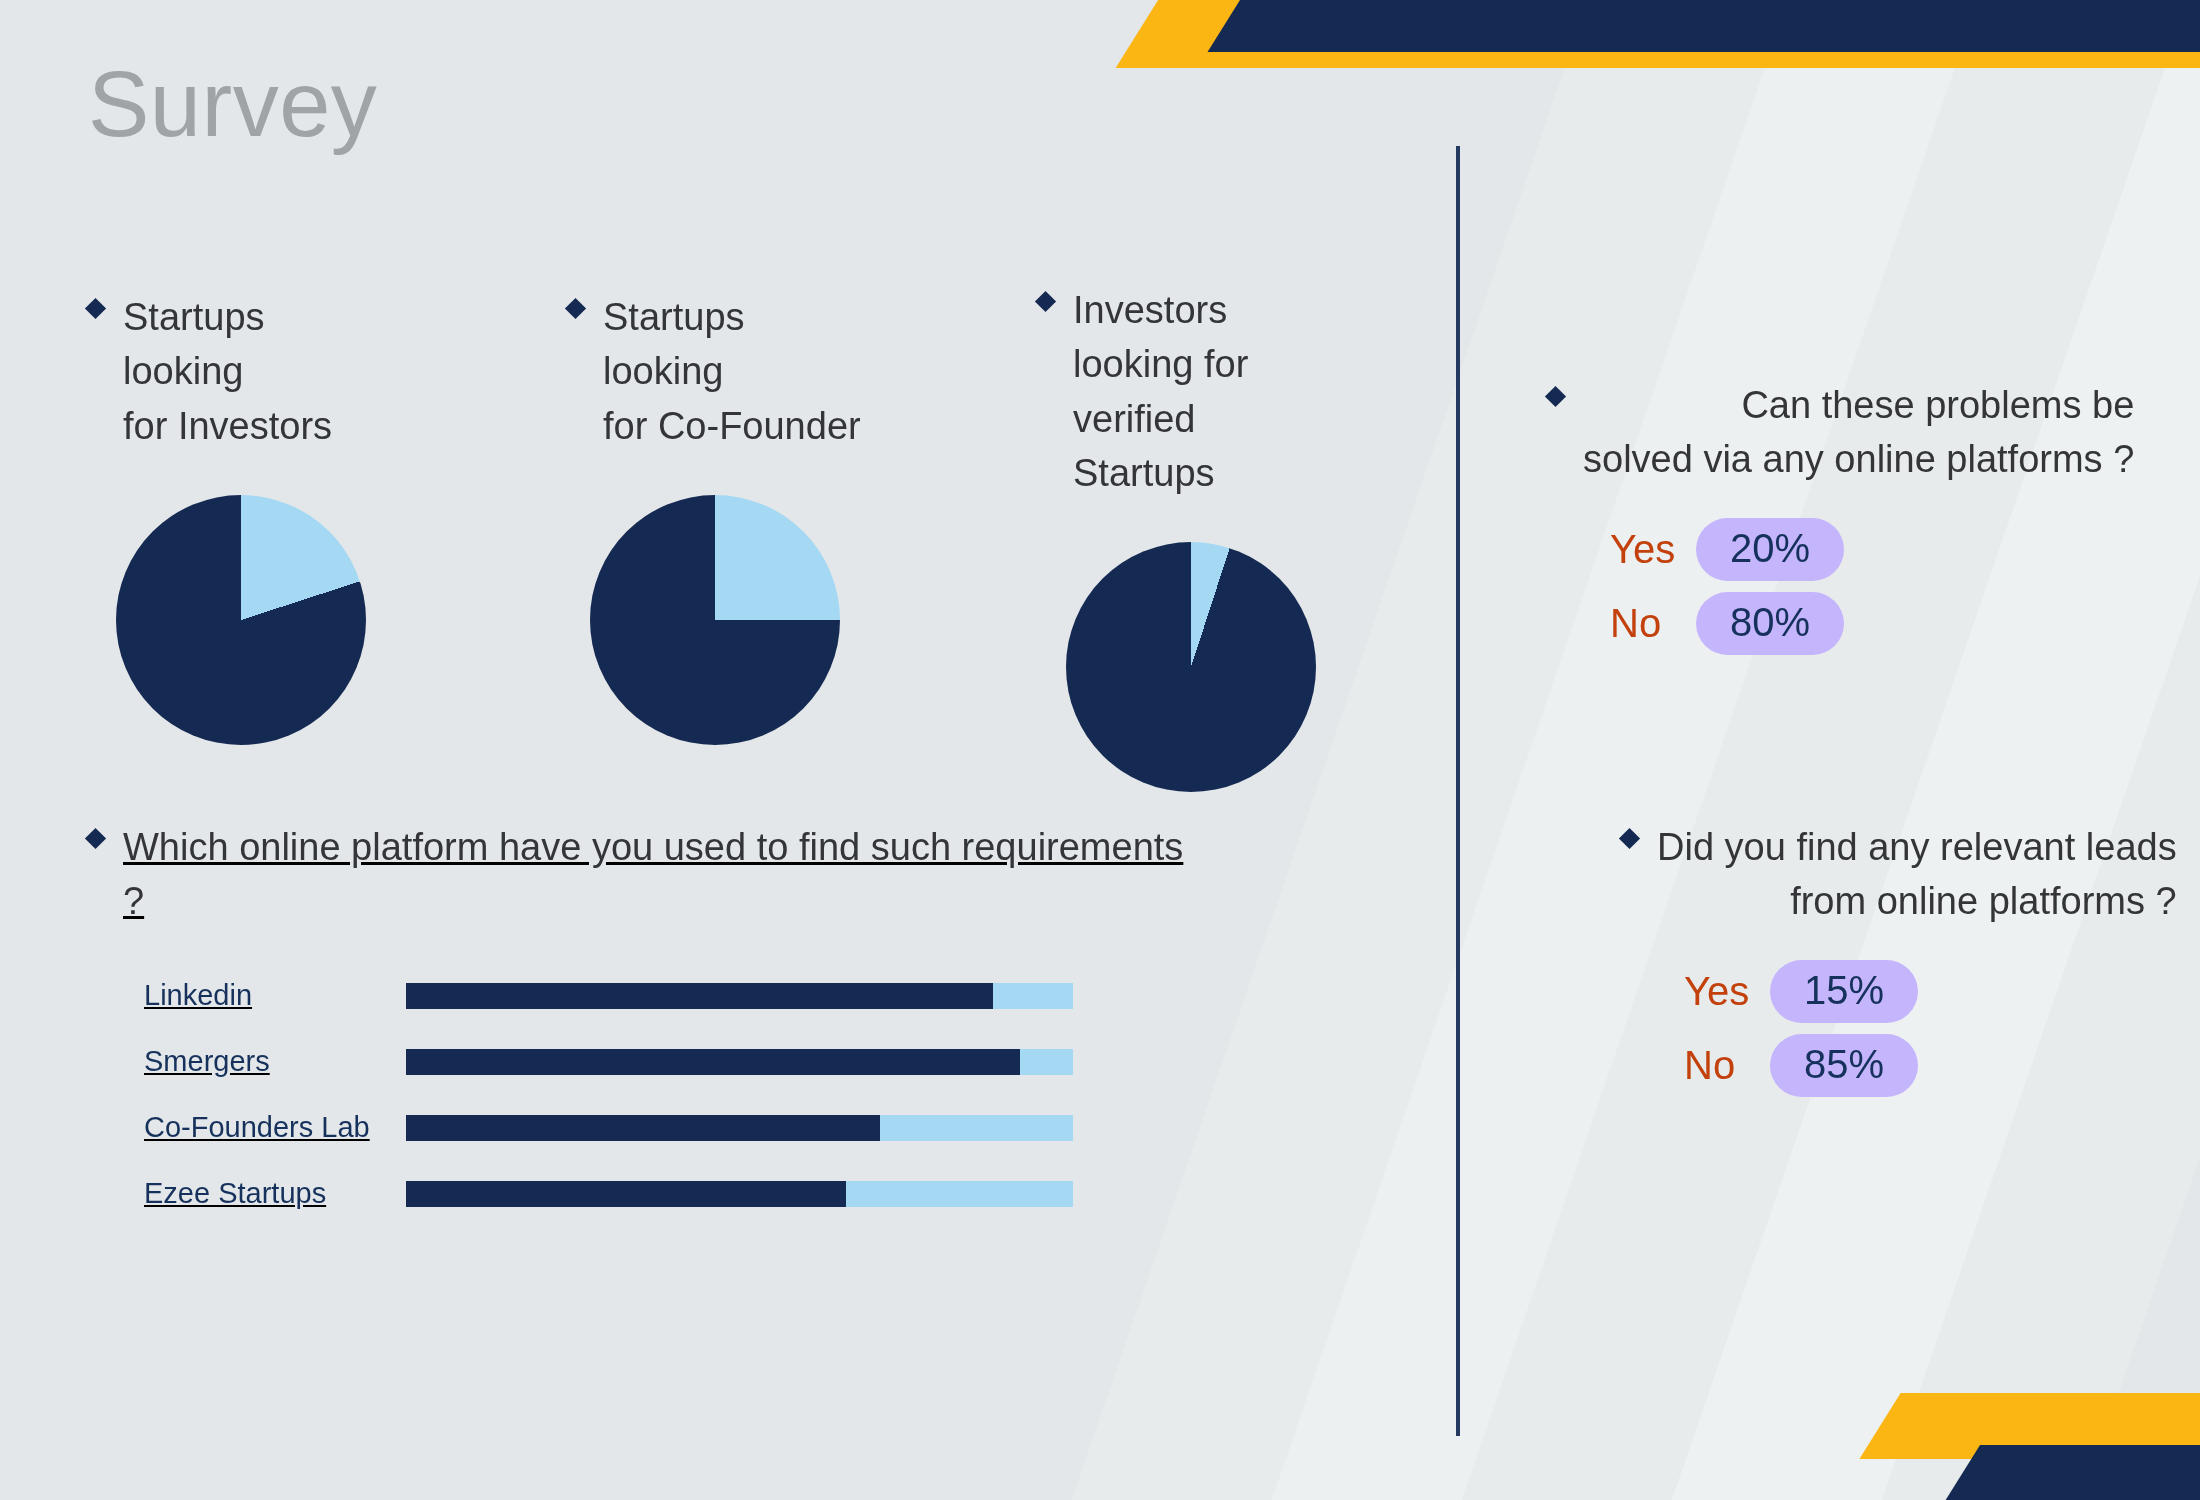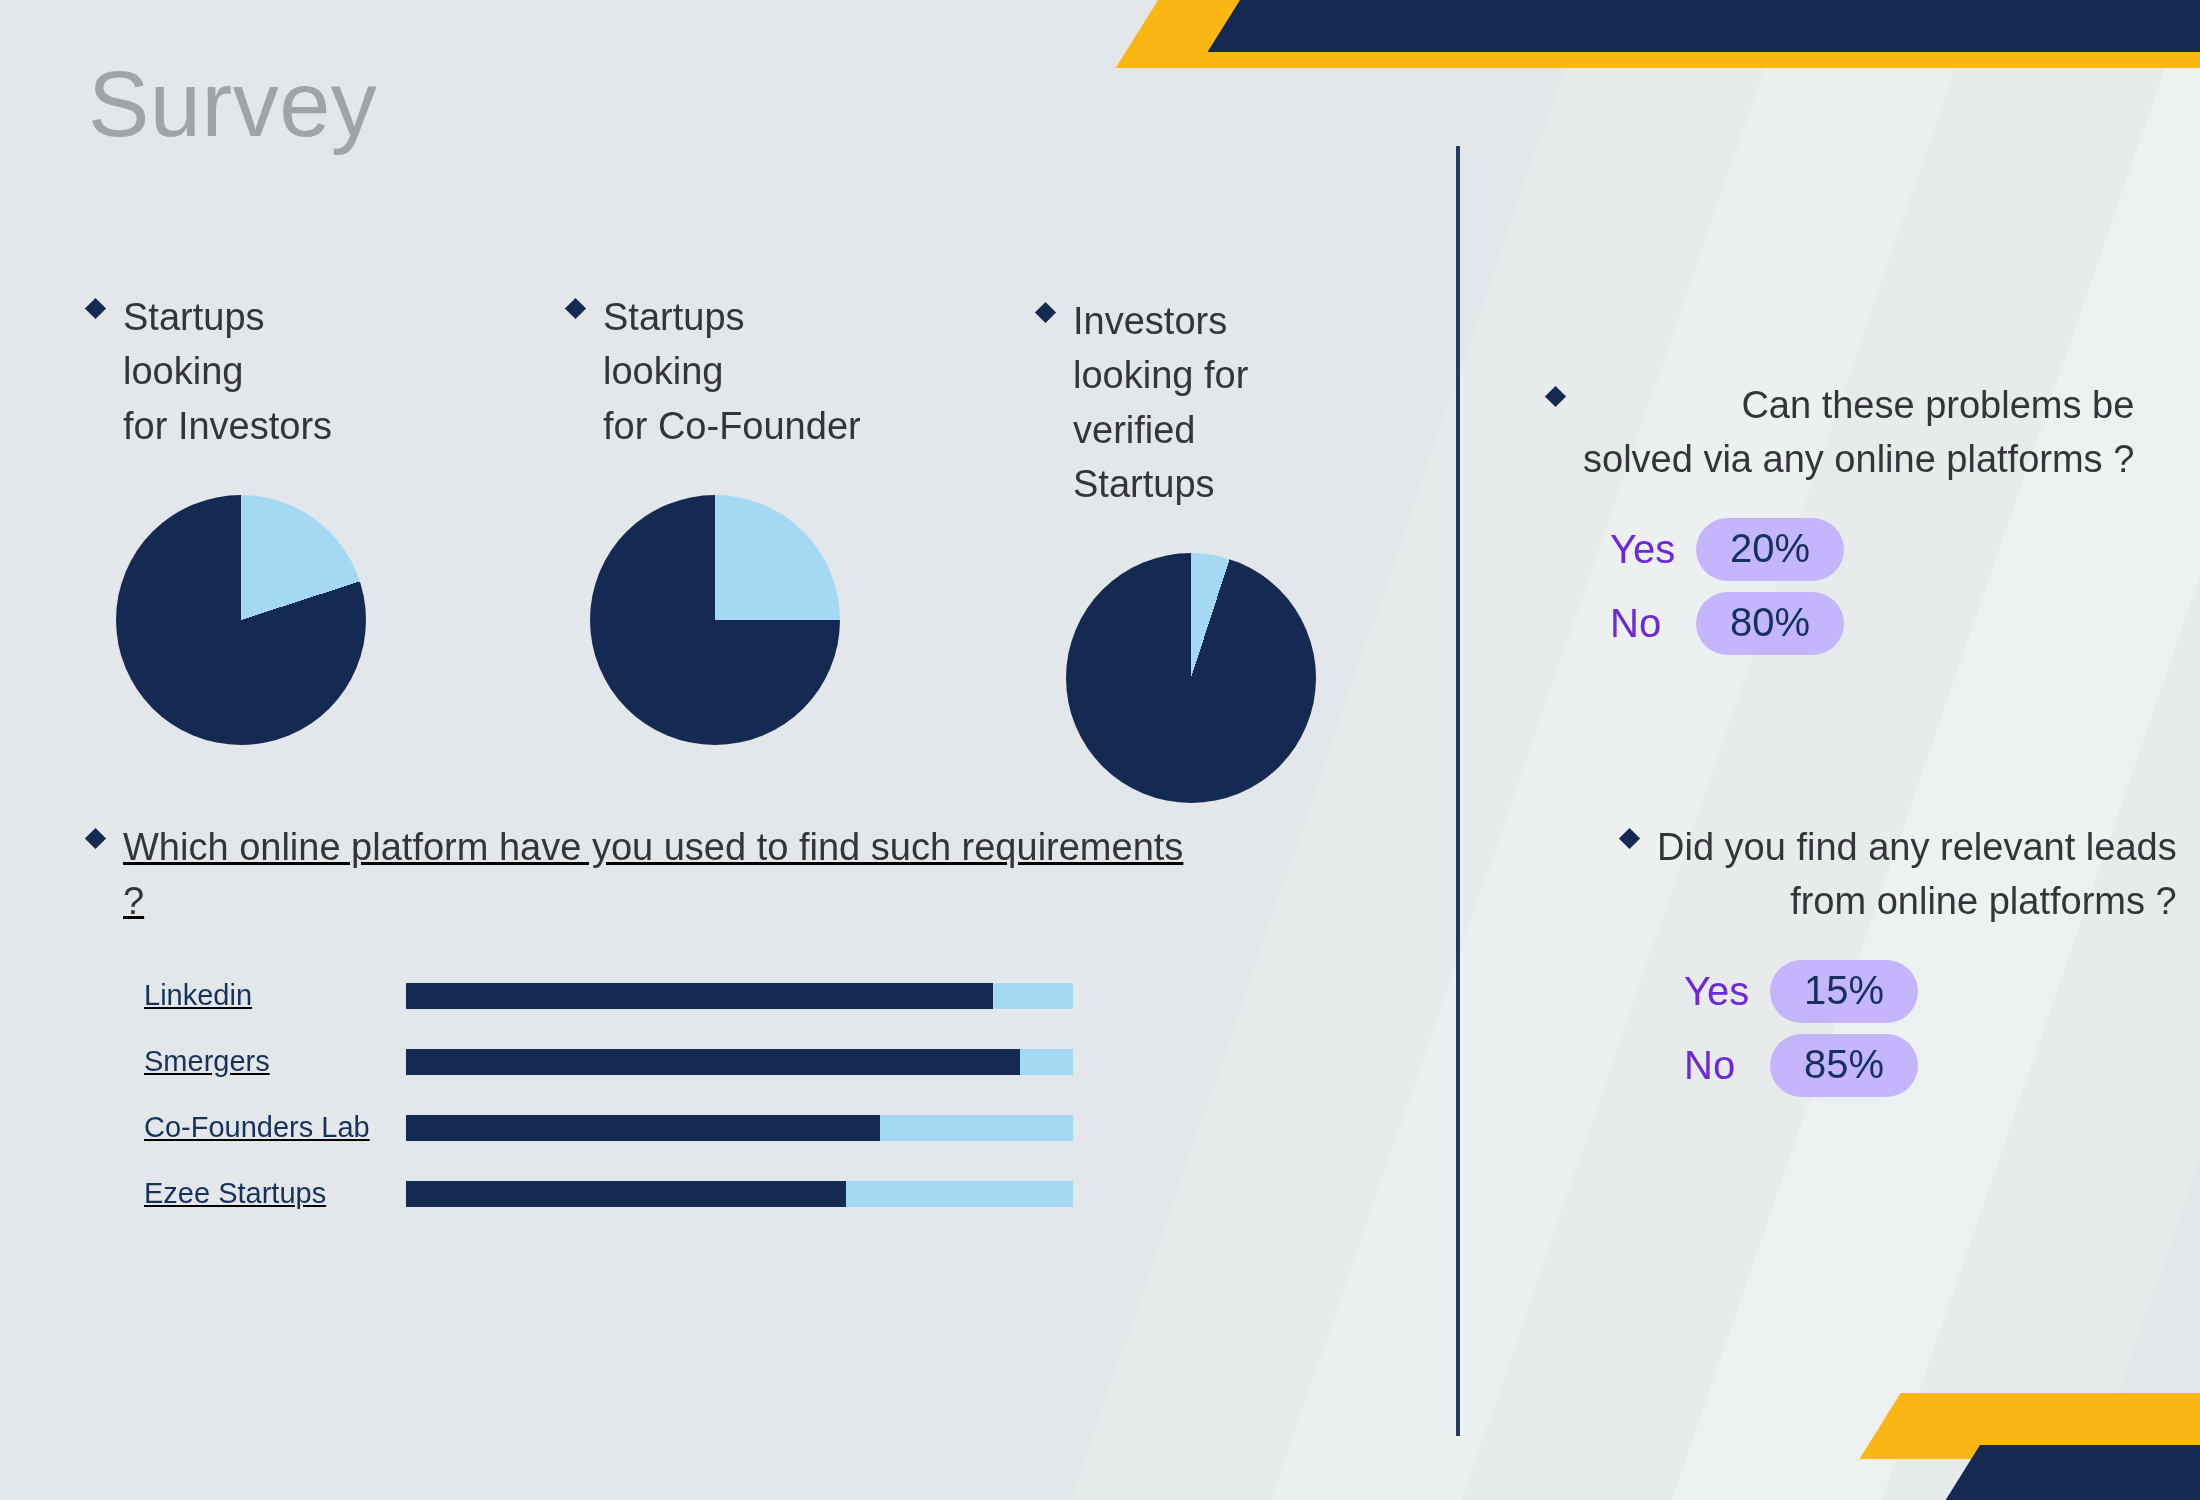--- a/index.html
+++ b/index.html
@@ -139,21 +139,21 @@
   .q-head { margin-bottom: 22px; text-align: right; }
   .answers { margin-left: 62px; margin-top: 26px; }
   .answer-row {
     display: flex;
     align-items: center;
     height: 74px;
   }
   .answer-label {
     width: 86px;
     font-size: 40px;
-    color: #6d28d9;
+    color: #c2410c;
     font-weight: 400;
   }
   .answer-pill {
     min-width: 104px;
     padding: 8px 22px 10px 22px;
     background: #c4b5fd;
     border-radius: 34px;
     font-size: 40px;
     color: #16325c;
     text-align: center;
@@ -226,21 +226,21 @@
     <div class="bullet-row pie-label">
       <span class="diamond"></span>
       <span class="bullet-text">
         <span>Startups looking</span><br>
         <span>for Co-Founder</span>
       </span>
     </div>
     <div class="pie p2" style="background: conic-gradient(#a5d8f3 0deg 90deg, #152a52 90deg 360deg);"></div>
   </div>
 
-  <div class="pie-block" style="left:1038px; top:294px;">
+  <div class="pie-block" style="left:1038px; top:283px;">
     <div class="bullet-row pie-label">
       <span class="diamond"></span>
       <span class="bullet-text">
         <span>Investors looking for</span><br>
         <span>verified Startups</span>
       </span>
     </div>
     <div class="pie p3" style="background: conic-gradient(#a5d8f3 0deg 18deg, #152a52 18deg 360deg);"></div>
   </div>
 

